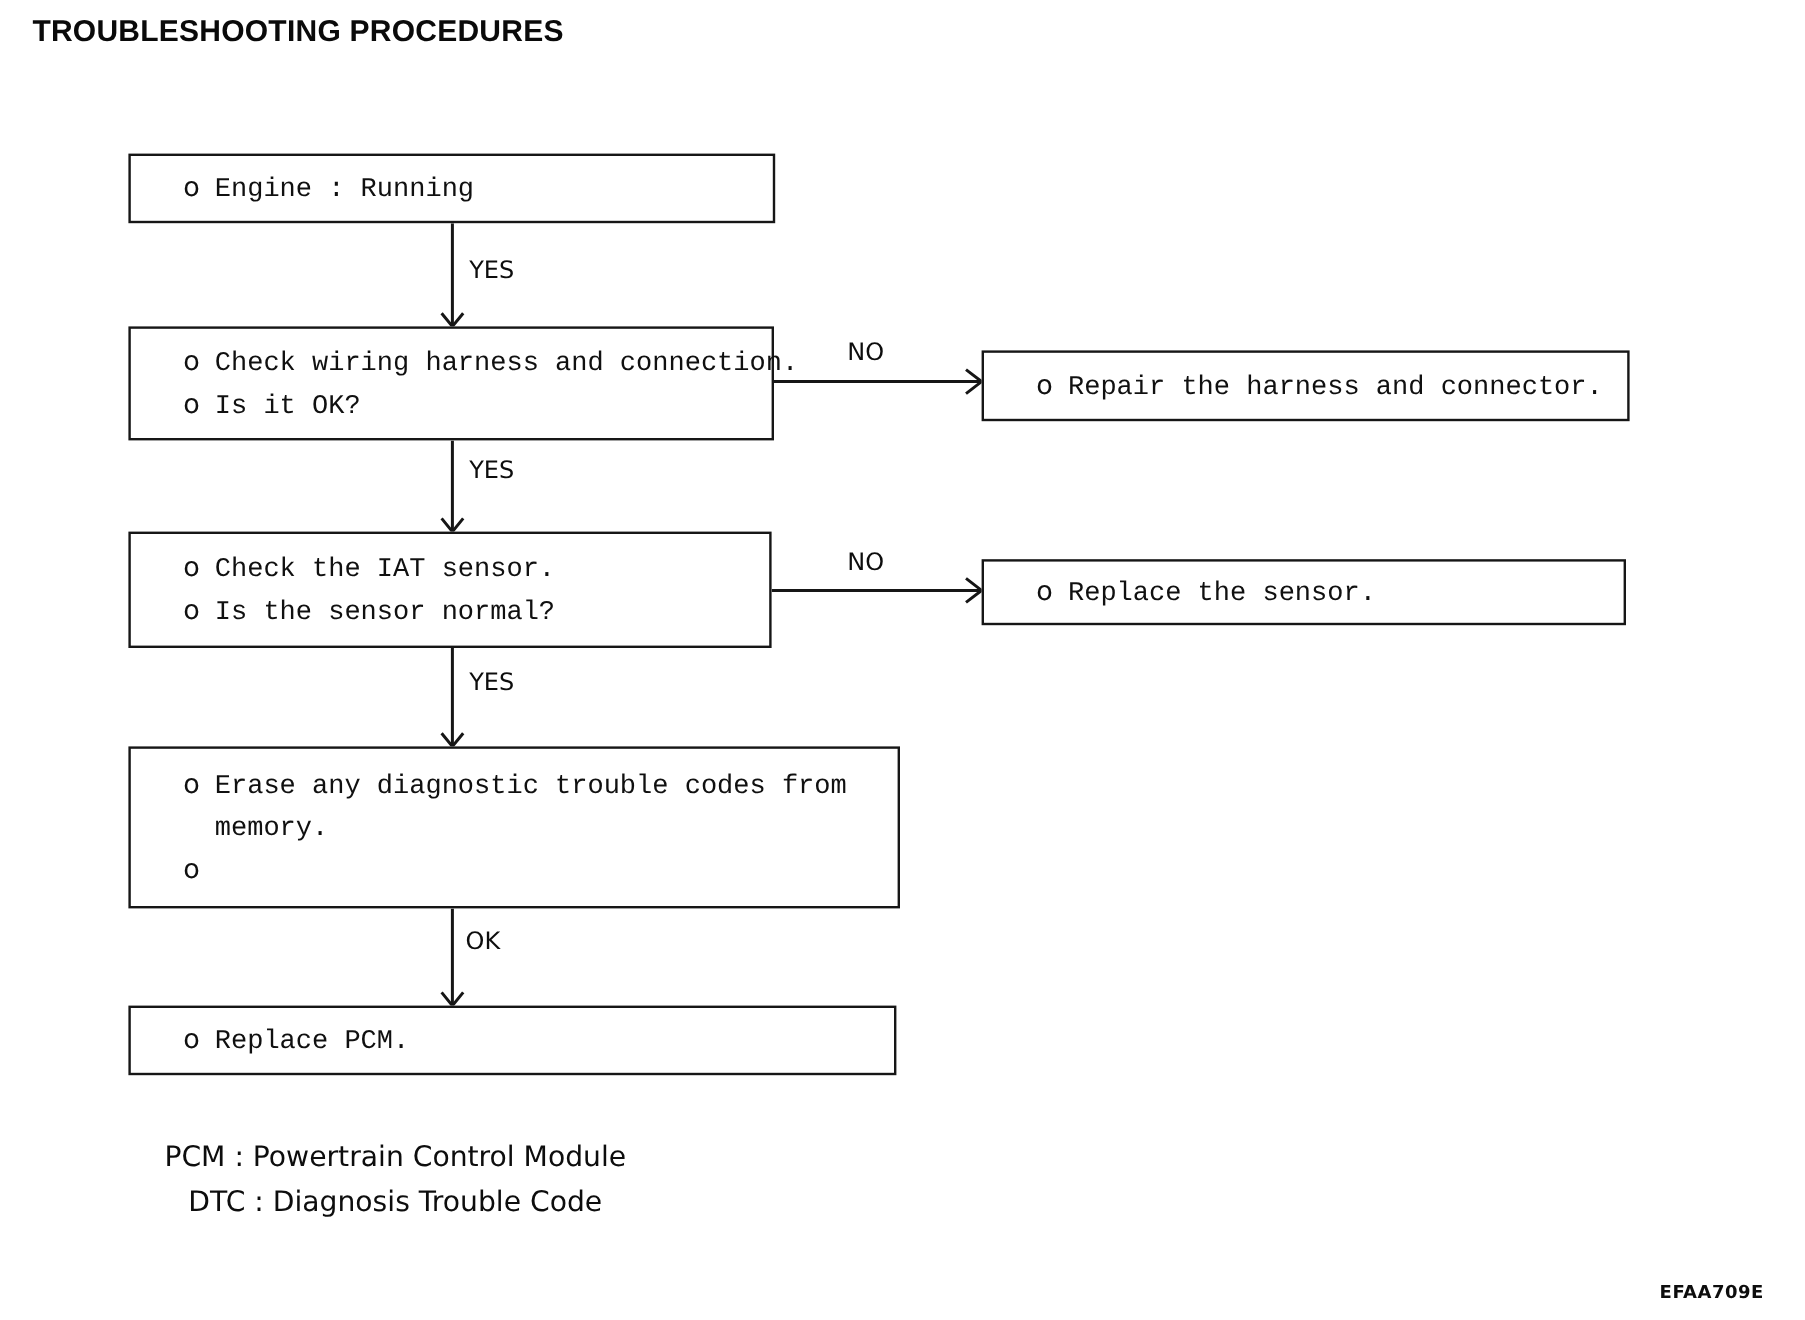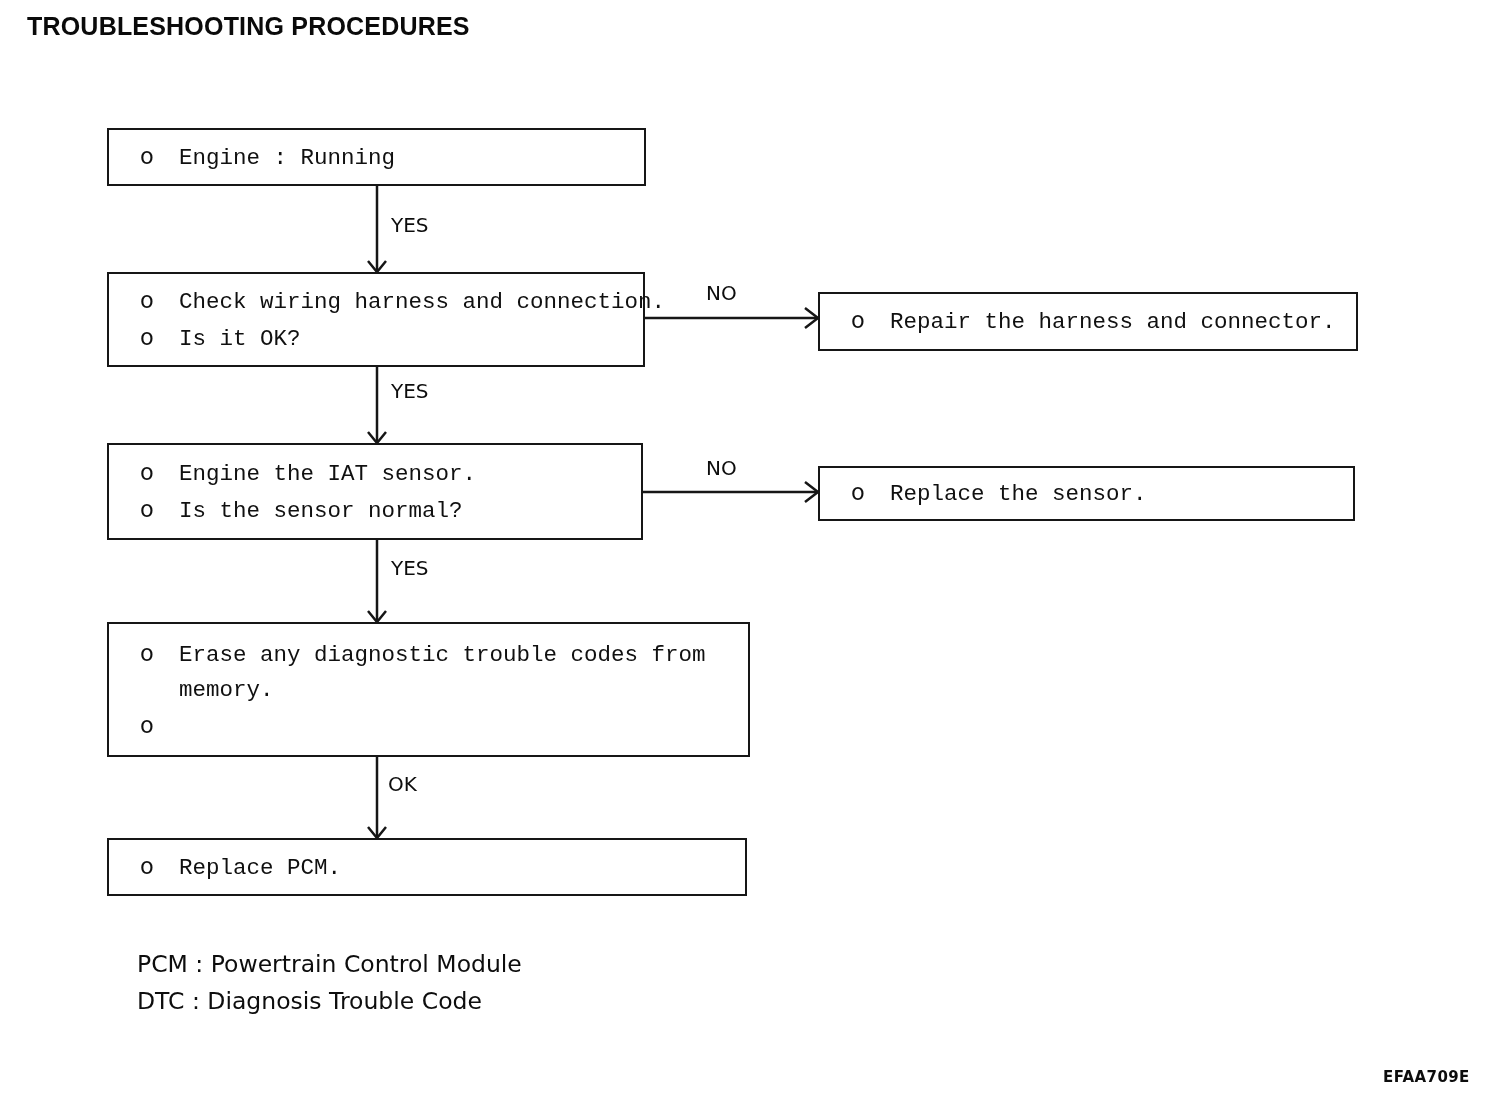--- a/index.html
+++ b/index.html
@@ -8,20 +8,21 @@
     background: #ffffff;
   }
   .page {
     position: relative;
     width: 1504px;
     height: 1100px;
     background: #ffffff;
     font-family: "DejaVu Sans", sans-serif;
     color: #101010;
     overflow: hidden;
+    text-align: center;
   }
   .title {
     position: absolute;
     left: 27px;
     top: 12px;
     font-family: "Liberation Sans", sans-serif;
     font-size: 25px;
     font-weight: 700;
     letter-spacing: 0.2px;
     color: #0a0a0a;
@@ -143,21 +144,21 @@
 
   <svg class="arrow" id="arr-v2" width="24" height="79">
     <line x1="12" y1="0" x2="12" y2="76" stroke="#161616" stroke-width="2.5"></line>
     <polyline points="3,65 12,76 21,65" fill="none" stroke="#161616" stroke-width="2.5"></polyline>
   </svg>
   <div class="lbl" id="lbl-yes2">YES</div>
 
   <div class="fbox" id="box-iat">
     <div class="row">
       <span class="b">o</span>
-      <span class="t">Engine the IAT sensor.</span>
+      <span class="t">Check the IAT sensor.</span>
     </div>
     <div class="row">
       <span class="b">o</span>
       <span class="t">Is the sensor normal?</span>
     </div>
   </div>
 
   <svg class="arrow" id="arr-h2" width="178" height="28">
     <line x1="0" y1="14" x2="175" y2="14" stroke="#161616" stroke-width="2.5"></line>
     <polyline points="162,4 175,14 162,24" fill="none" stroke="#161616" stroke-width="2.5"></polyline>

